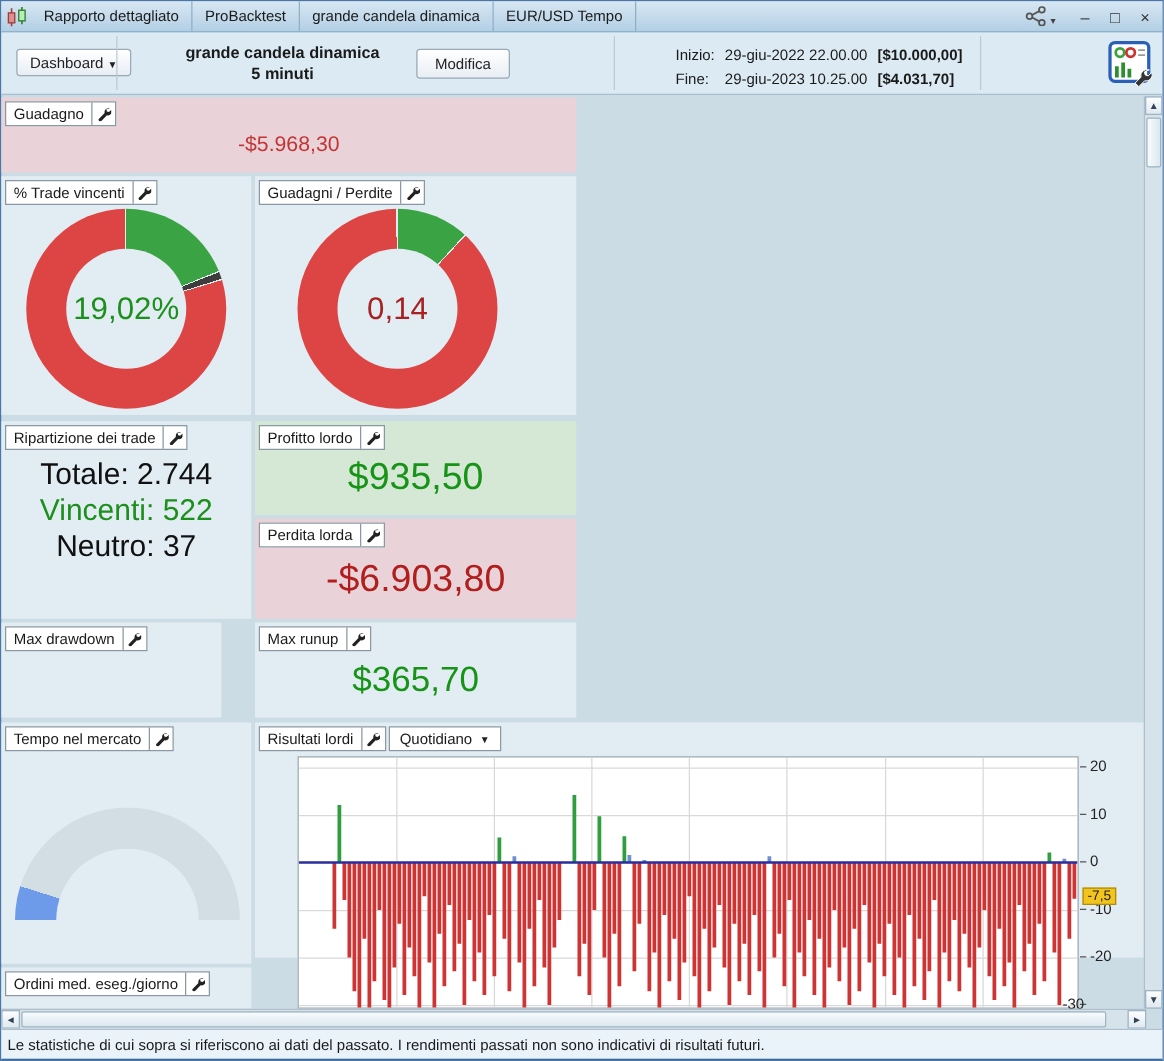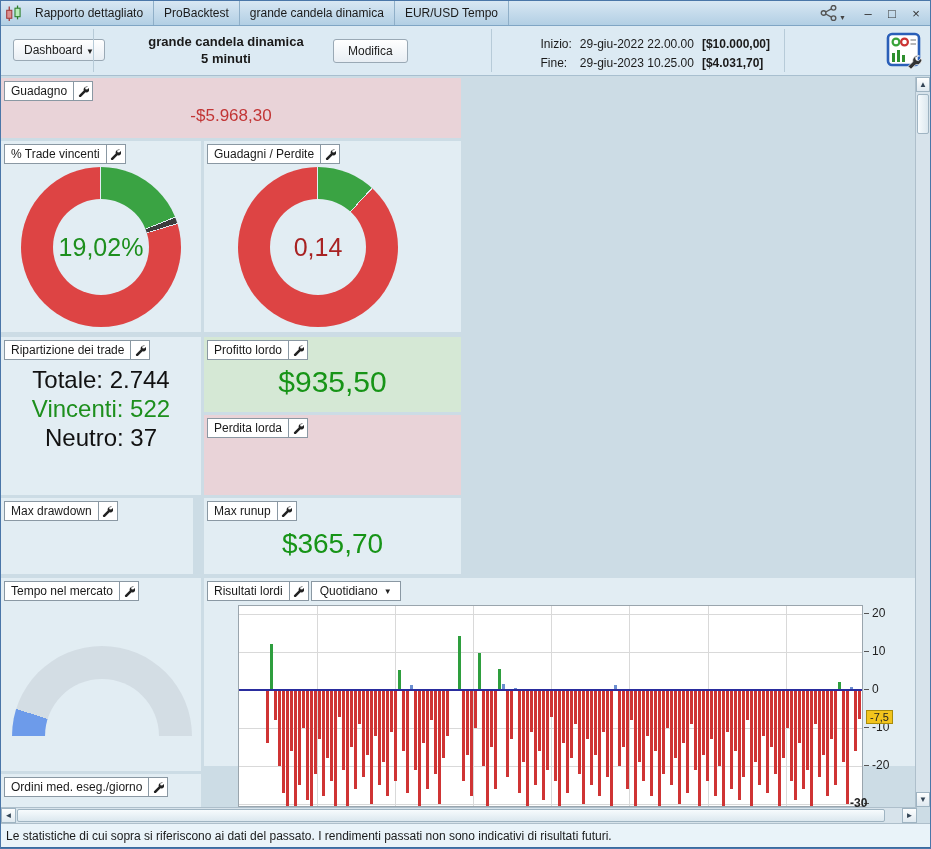--- a/index.html
+++ b/index.html
@@ -251,23 +251,24 @@
 
   <div class="panel pink" style="left:203px;top:414px;width:257px;height:80px;">
     <span class="label-box">
       <span class="lbl">Perdita lorda</span>
       <span class="wrench">
           <svg width="11" height="11" viewBox="0 0 14 14">
             <path d="M12.9 1.1a4 4 0 0 0-5.6 4.6L1.6 11.4a1.6 1.6 0 0 0 2.3 2.3L9.6 8a4 4 0 0 0 4.6-5.6L11.6 4.5 9.5 4 9 1.9Z" fill="#222"></path>
           </svg>
         </span>
     </span>
-  </div>
-
-  <div class="panel" style="left:0;top:497px;width:192px;height:76px;">
+    <div class="big-val red-val" style="top:32px;">-$6.903,80</div>
+  </div>
+
+  <div class="panel" style="left:0;top:497px;width:176px;height:76px;">
     <span class="label-box">
       <span class="lbl">Max drawdown</span>
       <span class="wrench">
           <svg width="11" height="11" viewBox="0 0 14 14">
             <path d="M12.9 1.1a4 4 0 0 0-5.6 4.6L1.6 11.4a1.6 1.6 0 0 0 2.3 2.3L9.6 8a4 4 0 0 0 4.6-5.6L11.6 4.5 9.5 4 9 1.9Z" fill="#222"></path>
           </svg>
         </span>
     </span>
   </div>
 
@@ -491,21 +492,21 @@
         <div class="ytick" style="left: 668px; top: 28px;">20</div>
         <div class="ytick-mark" style="left: 660px; top: 73px;"></div>
         <div class="ytick" style="left: 668px; top: 66px;">10</div>
         <div class="ytick-mark" style="left: 660px; top: 111px;"></div>
         <div class="ytick" style="left: 668px; top: 104px;">0</div>
         <div class="ytick-mark" style="left: 660px; top: 149px;"></div>
         <div class="ytick" style="left: 668px; top: 142px;">-10</div>
         <div class="ytick-mark" style="left: 660px; top: 187px;"></div>
         <div class="ytick" style="left: 668px; top: 180px;">-20</div>
         <div class="ytick-mark" style="left: 660px; top: 225px;"></div>
-        <div class="ytick" style="left: 646px; top: 218px; font-weight: bold;">-30</div>
+        <div class="ytick" style="left: 646px; top: 218px;">-30</div>
         <div id="cur-marker" style="left: 662px; top: 132px;">-7,5</div>
       </div>
   </div>
 
   <div id="vscroll">
     <div class="sb-btn" style="left:0;top:0;width:14px;height:15px;">
         <span>▲</span>
       </div>
     <div id="vthumb"></div>
     <div class="sb-btn" style="left:0;bottom:0;width:14px;height:15px;">

